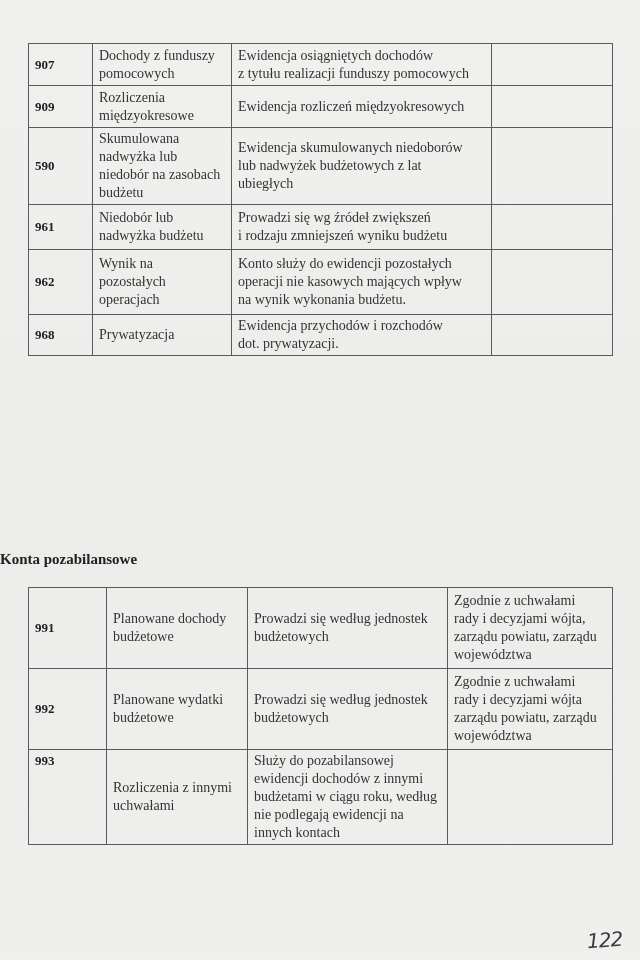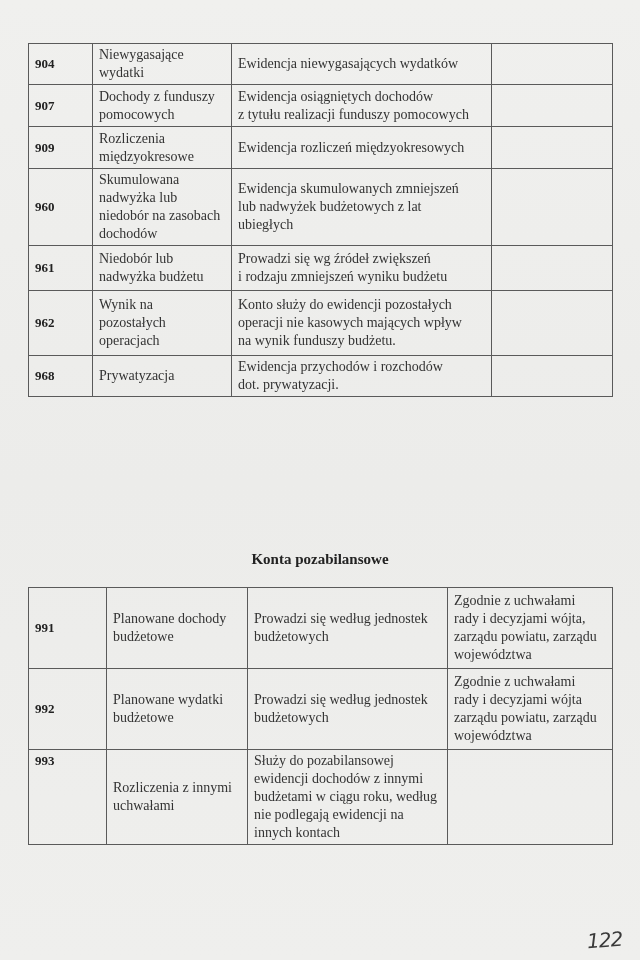--- a/index.html
+++ b/index.html
@@ -46,21 +46,21 @@
   #table-main col.c1 { width: 64px; }
   #table-main col.c2 { width: 139px; }
   #table-main col.c3 { width: 260px; }
   #table-main col.c4 { width: 121px; }
 
   #section-title {
     position: absolute;
     top: 551px;
     left: 0;
     width: 640px;
-    text-align: center;
+    text-align: left;
     font-weight: bold;
     font-size: 15px;
     color: #222;
   }
 
   #table-off {
     left: 28px;
     top: 587px;
     width: 584px;
   }
@@ -90,31 +90,20 @@
 <div class="page">
 
   <table id="table-main">
     <colgroup>
         <col class="c1">
         <col class="c2">
         <col class="c3">
         <col class="c4">
       </colgroup>
     <tbody id="main-body">
-        <tr style="height: 40px;">
-          <td class="code">904</td>
-          <td>
-            <span class="line">Niewygasające</span>
-            <span class="line">wydatki</span>
-          </td>
-          <td>
-            <span class="line">Ewidencja niewygasających wydatków</span>
-          </td>
-          <td></td>
-        </tr>
         <tr style="height: 42px;">
           <td class="code">907</td>
           <td>
             <span class="line">Dochody z funduszy</span>
             <span class="line">pomocowych</span>
           </td>
           <td>
             <span class="line">Ewidencja osiągniętych dochodów</span>
             <span class="line">z tytułu realizacji funduszy pomocowych</span>
           </td>
@@ -125,29 +114,29 @@
           <td>
             <span class="line">Rozliczenia</span>
             <span class="line">międzyokresowe</span>
           </td>
           <td>
             <span class="line">Ewidencja rozliczeń międzyokresowych</span>
           </td>
           <td></td>
         </tr>
         <tr style="height: 69px;">
-          <td class="code">960</td>
+          <td class="code">590</td>
           <td>
             <span class="line">Skumulowana</span>
             <span class="line">nadwyżka lub</span>
             <span class="line">niedobór na zasobach</span>
-            <span class="line">dochodów</span>
-          </td>
-          <td>
-            <span class="line">Ewidencja skumulowanych zmniejszeń</span>
+            <span class="line">budżetu</span>
+          </td>
+          <td>
+            <span class="line">Ewidencja skumulowanych niedoborów</span>
             <span class="line">lub nadwyżek budżetowych z lat</span>
             <span class="line">ubiegłych</span>
           </td>
           <td></td>
         </tr>
         <tr style="height: 45px; margin-left: 35px;">
           <td class="code">961</td>
           <td>
             <span class="line">Niedobór lub</span>
             <span class="line">nadwyżka budżetu</span>
@@ -161,21 +150,21 @@
         <tr style="height: 65px;">
           <td class="code">962</td>
           <td>
             <span class="line">Wynik na</span>
             <span class="line">pozostałych</span>
             <span class="line">operacjach</span>
           </td>
           <td>
             <span class="line">Konto służy do ewidencji pozostałych</span>
             <span class="line">operacji nie kasowych mających wpływ</span>
-            <span class="line">na  wynik funduszy budżetu.</span>
+            <span class="line">na  wynik wykonania budżetu.</span>
           </td>
           <td></td>
         </tr>
         <tr style="height: 40px; margin-left: 23px;">
           <td class="code">968</td>
           <td>
             <span class="line">Prywatyzacja</span>
           </td>
           <td>
             <span class="line">Ewidencja przychodów i rozchodów</span>

